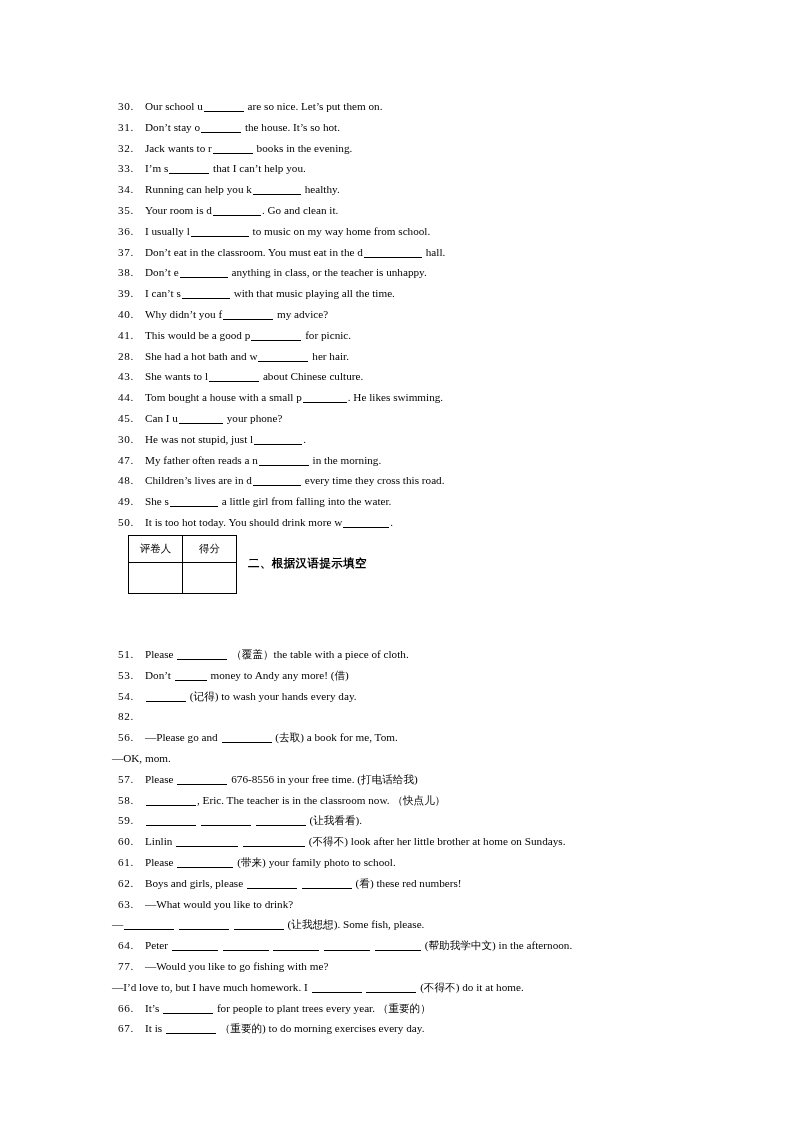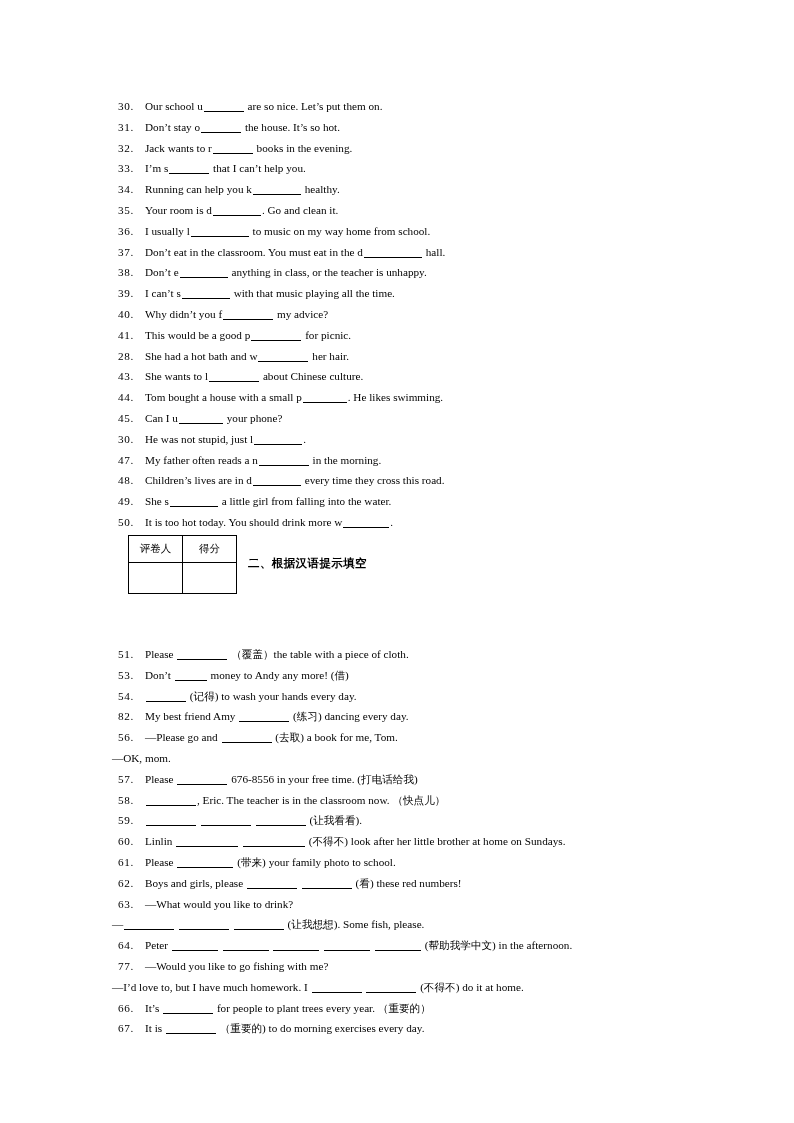--- a/index.html
+++ b/index.html
@@ -222,21 +222,20 @@
       <div class="q">
         <span class="num">53.</span>
         <span class="body"><span>Don’t </span><span class="bl" style="width: 32px;"></span><span> money to Andy any more! (<span class="cjk">借</span>)</span></span>
       </div>
       <div class="q">
         <span class="num">54.</span>
         <span class="body"><span class="bl" style="width: 40px;"></span><span> (<span class="cjk">记得</span>) to wash your hands every day.</span></span>
       </div>
       <div class="q">
         <span class="num">82.</span>
-        <span class="body"><span>My best friend Amy </span><span class="bl" style="width: 50px;"></span><span> (<span class="cjk">练习</span>) dancing every day.</span></span>
       </div>
       <div class="q">
         <span class="num">56.</span>
         <span class="body"><span>—Please go and </span><span class="bl" style="width: 50px;"></span><span> (<span class="cjk">去取</span>) a book for me, Tom.</span></span>
       </div>
       <div class="q cont">
         <span class="body"><span>—OK, mom.</span></span>
       </div>
       <div class="q">
         <span class="num">57.</span>

